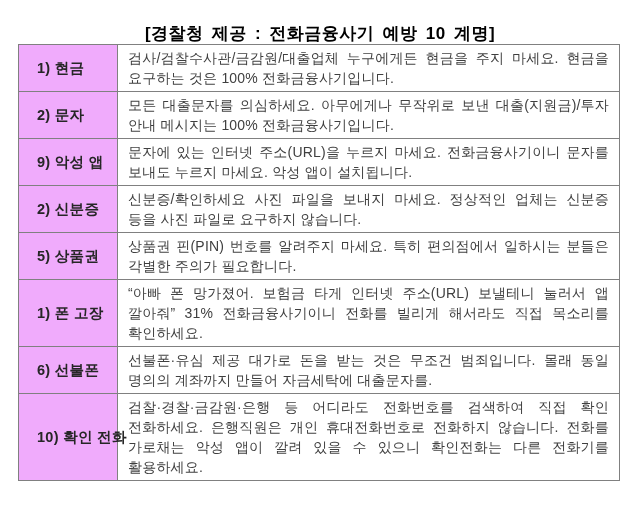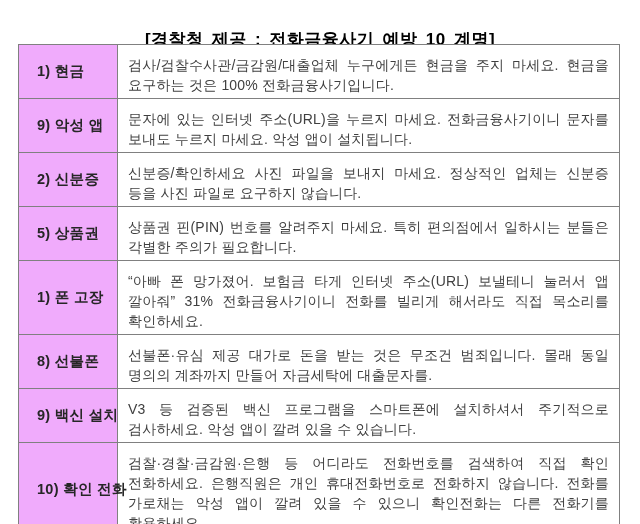--- a/index.html
+++ b/index.html
@@ -9,21 +9,21 @@
     font-family: "Liberation Sans", "DejaVu Sans", sans-serif;
   }
   .page {
     position: relative;
     width: 640px;
     height: 524px;
     background: #ffffff;
     overflow: hidden;
   }
   .doc-title {
-    margin: 16px;
+    margin: 10px;
     padding-top: 12px;
     text-align: center;
     font-size: 17px;
     font-weight: bold;
     color: #000000;
     letter-spacing: 0.5px;
     word-spacing: 3px;
   }
   table.tips {
     position: absolute;
@@ -45,21 +45,21 @@
     color: #262626;
     padding: 2px 2px 2px 18px;
     letter-spacing: 0.3px;
     white-space: nowrap;
   }
   td.content-cell {
     background: #ffffff;
     font-size: 14px;
     color: #3f3f3f;
     line-height: 20px;
-    padding: 10px 10px 3px 10px;
+    padding: 3px 10px 3px 10px;
     text-align: justify;
     text-justify: inter-word;
     word-break: keep-all;
     letter-spacing: 0.2px;
     border-radius: 7px;
   }
 </style>
 </head>
 <body>
 
@@ -67,42 +67,42 @@
 
   <h1 class="doc-title">[경찰청 제공 : 전화금융사기 예방 10 계명]</h1>
 
   <table class="tips">
     <tbody>
       <tr>
         <td class="label-cell">1) 현금</td>
         <td class="content-cell">검사/검찰수사관/금감원/대출업체 누구에게든 현금을 주지 마세요. 현금을 요구하는 것은 100% 전화금융사기입니다.</td>
       </tr>
       <tr>
+        <td class="label-cell">2) 문자</td>
+        <td class="content-cell">모든 대출문자를 의심하세요. 아무에게나 무작위로 보낸 대출(지원금)/투자 안내 메시지는 100% 전화금융사기입니다.</td>
+      </tr>
+      <tr>
         <td class="label-cell">9) 악성 앱</td>
         <td class="content-cell">문자에 있는 인터넷 주소(URL)을 누르지 마세요. 전화금융사기이니 문자를 보내도 누르지 마세요. 악성 앱이 설치됩니다.</td>
       </tr>
       <tr>
         <td class="label-cell">2) 신분증</td>
         <td class="content-cell">신분증/확인하세요 사진 파일을 보내지 마세요. 정상적인 업체는 신분증 등을 사진 파일로 요구하지 않습니다.</td>
       </tr>
       <tr>
         <td class="label-cell">5) 상품권</td>
         <td class="content-cell">상품권 핀(PIN) 번호를 알려주지 마세요. 특히 편의점에서 일하시는 분들은 각별한 주의가 필요합니다.</td>
       </tr>
       <tr>
         <td class="label-cell">1) 폰 고장</td>
         <td class="content-cell">“아빠 폰 망가졌어. 보험금 타게 인터넷 주소(URL) 보낼테니 눌러서 앱 깔아줘” 31% 전화금융사기이니 전화를 빌리게 해서라도 직접 목소리를 확인하세요.</td>
       </tr>
       <tr>
-        <td class="label-cell">8) 선불폰</td>
+        <td class="label-cell">6) 선불폰</td>
         <td class="content-cell">선불폰·유심 제공 대가로 돈을 받는 것은 무조건 범죄입니다. 몰래 동일 명의의 계좌까지 만들어 자금세탁에 대출문자를.</td>
-      </tr>
-      <tr>
-        <td class="label-cell">9) 백신 설치</td>
-        <td class="content-cell">V3 등 검증된 백신 프로그램을 스마트폰에 설치하셔서 주기적으로 검사하세요. 악성 앱이 깔려 있을 수 있습니다.</td>
       </tr>
       <tr>
         <td class="label-cell">10) 확인 전화</td>
         <td class="content-cell">검찰·경찰·금감원·은행 등 어디라도 전화번호를 검색하여 직접 확인 전화하세요. 은행직원은 개인 휴대전화번호로 전화하지 않습니다. 전화를 가로채는 악성 앱이 깔려 있을 수 있으니 확인전화는 다른 전화기를 활용하세요.</td>
       </tr>
     </tbody>
   </table>
 
 </div>
 

